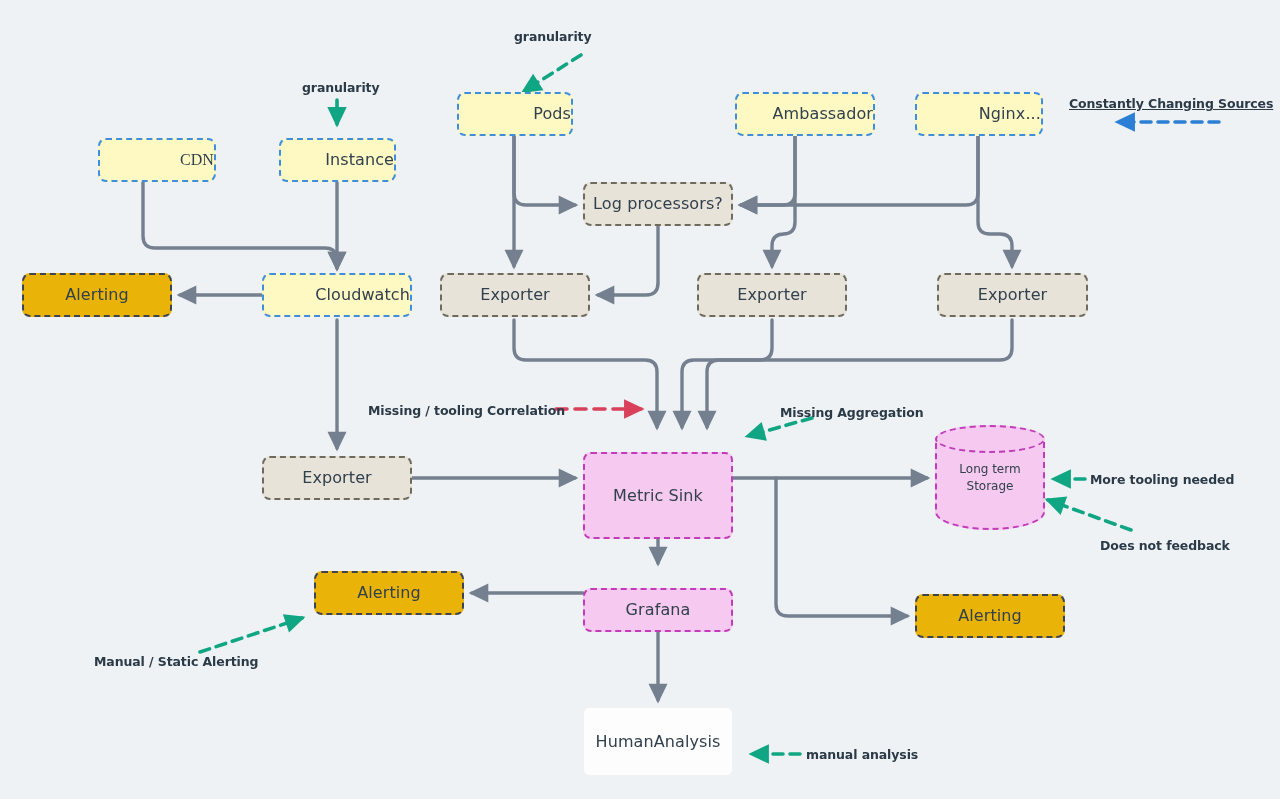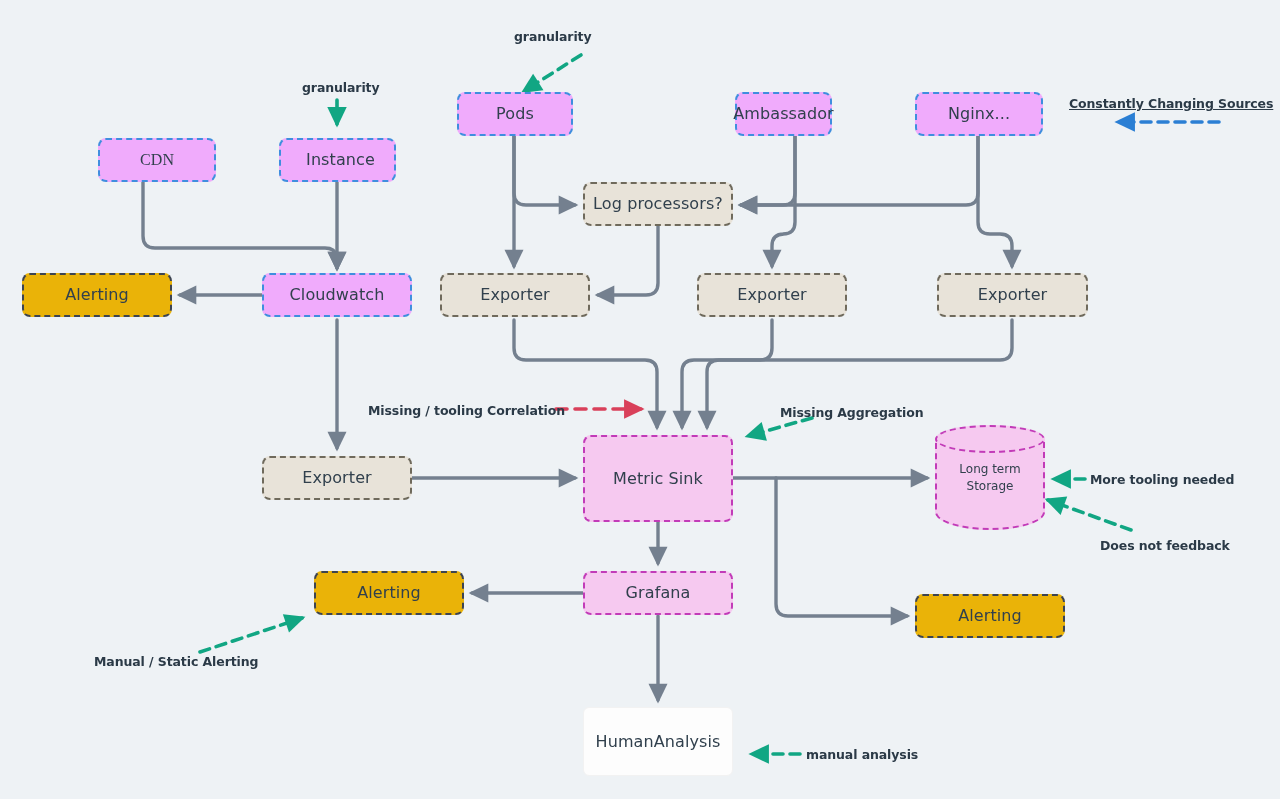--- a/index.html
+++ b/index.html
@@ -18,24 +18,24 @@
     box-sizing:border-box;
     display:flex;align-items:center;justify-content:center;
     text-align:center;
     border-radius:8px;
     font-size:16px;
     color:#31404d;
     letter-spacing:.1px;
     line-height:1.25;
     z-index:3;
   }
-  .n-blue{background:#f0abfc;border:2px dashed #3f8ede;}
+  .n-blue{background:#fef9c3;border:2px dashed #3f8ede;justify-content:flex-end;}
   .n-beige{background:#e8e3d9;border:2px dashed #6f6a5c;}
   .n-grey{background:#eab308;border:2px dashed #3d4450;}
-  .n-pink{background:#f6c9f0;border:2px dashed #c23bb8;}
+  .n-pink{background:#f6c9f0;border:2px dashed #c23bb8;margin-top:17px;}
   .n-white{background:#fdfdfd;border:1px solid #f2f2f2;border-radius:6px;}
 
   
   .cyl{position:absolute;z-index:3;}
   .cyl .body{
     position:absolute;left:0;top:14px;right:0;bottom:0;
     background:#f6c9f0;
     border-left:2px dashed #c23bb8;
     border-right:2px dashed #c23bb8;
     border-bottom:2px dashed #c23bb8;
@@ -151,21 +151,21 @@
   </div>
 
   <div class="node n-blue" style="left:279px;top:138px;width:117px;height:44px;padding-left:6px;">
     <span>Instance</span>
   </div>
 
   <div class="node n-blue" style="left:457px;top:92px;width:116px;height:44px;">
     <span>Pods</span>
   </div>
 
-  <div class="node n-blue" style="left:735px;top:92px;width:97px;height:44px;">
+  <div class="node n-blue" style="left:735px;top:92px;width:140px;height:44px;">
     <span>Ambassador</span>
   </div>
 
   <div class="node n-blue" style="left:915px;top:92px;width:128px;height:44px;">
     <span>Nginx...</span>
   </div>
 
   <div class="node n-beige" style="left:583px;top:182px;width:150px;height:44px;">
     <span>Log processors?</span>
   </div>

